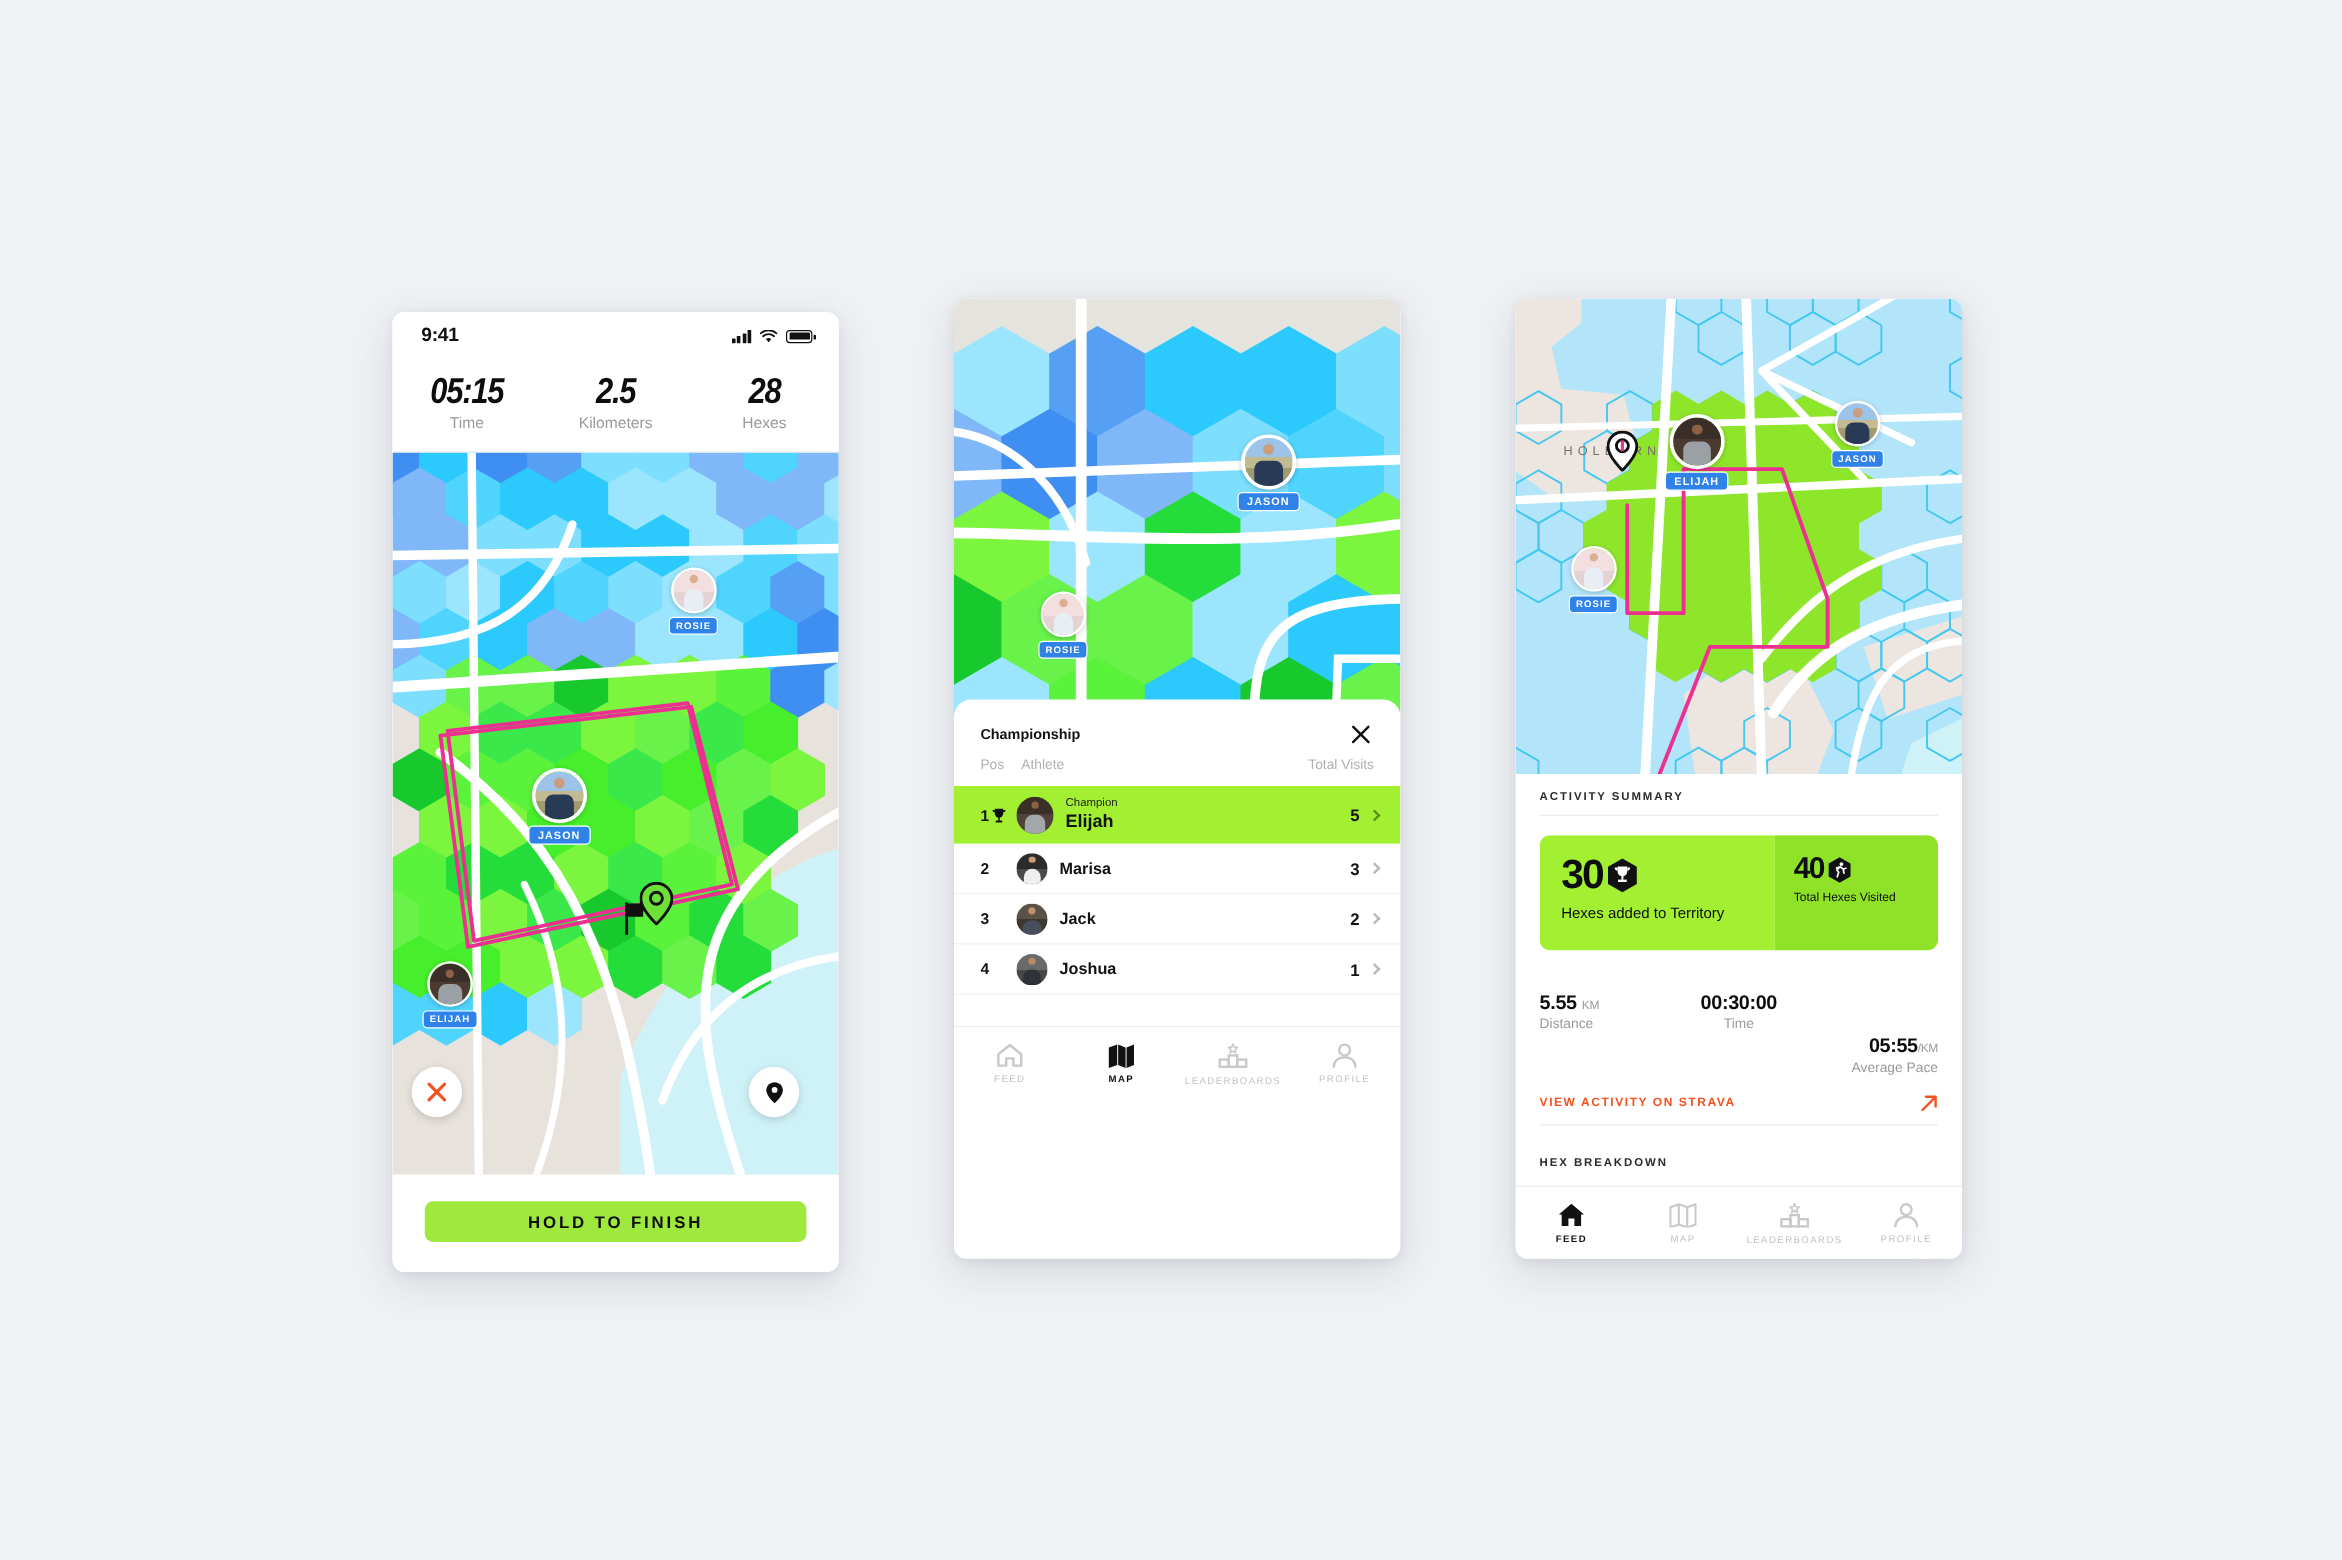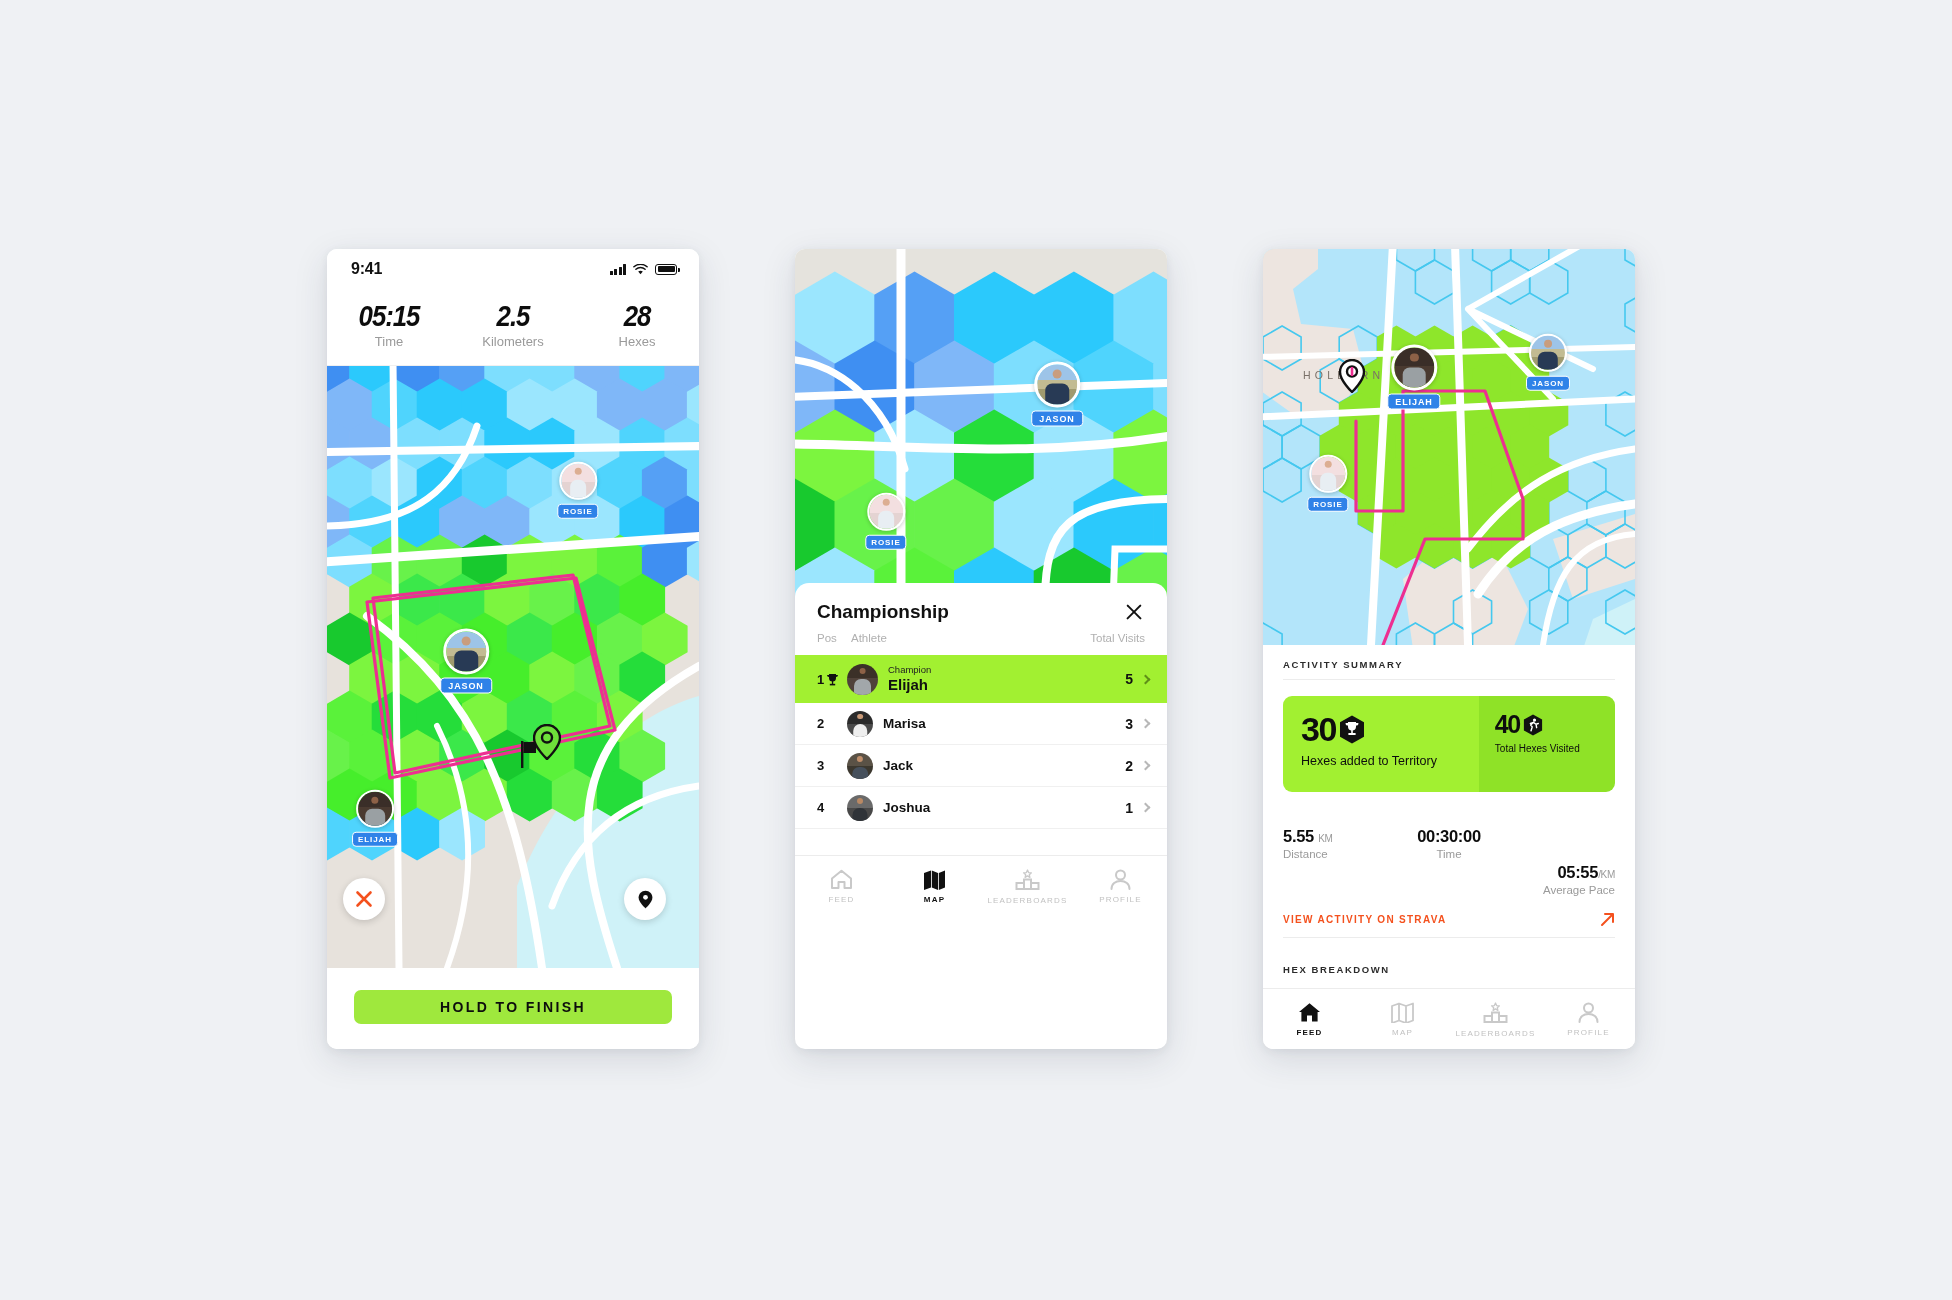--- a/index.html
+++ b/index.html
@@ -12,21 +12,21 @@
   .stage { position: relative; width: 1952px; height: 1300px; }
 
   .phone {
     position: absolute;
     width: 372px; height: 800px;
     background: #fff;
     border-radius: 10px;
     overflow: hidden;
     box-shadow: 0 10px 34px rgba(40,50,70,0.13), 0 2px 8px rgba(40,50,70,0.07);
   }
-  #phone1 { left: 327px; top: 249px; }
+  #phone1 { left: 327px; top: 260px; }
   #phone2 { left: 795px; top: 249px; }
   #phone3 { left: 1263px; top: 249px; }
 
   
   .statusbar {
     height: 40px; display: flex; align-items: center;
     justify-content: space-between; padding: 0 22px 0 24px;
     background: #fff;
   }
   .sb-time { font-size: 16px; font-weight: bold; color: #111; letter-spacing: -0.2px; }
@@ -116,21 +116,21 @@
     height: 34px; border-radius: 7px; background: #9FE83D;
     display: flex; align-items: center; justify-content: center;
     font-size: 14px; font-weight: bold; letter-spacing: 2.4px; color: #0d0d0d;
     border: none; cursor: pointer; width: 100%;
     font-family: "Liberation Sans", sans-serif;
   }
 
   
   .sheet { background: #fff; border-radius: 14px 14px 0 0; position: relative; z-index: 5; margin-top: -14px; }
   .sheet-head { display:flex; align-items:center; justify-content:space-between; padding: 18px 22px 0; }
-  .sheet-title { font-size: 19px; font-weight: bold; color: #111; }
+  .sheet-title { font-size: 12px; font-weight: bold; color: #111; }
   .x-btn { width: 22px; height: 22px; position: relative; cursor: pointer; }
   .x-btn::before, .x-btn::after {
     content:""; position:absolute; left:1px; top:10px; width:20px; height:2.2px;
     background:#111; border-radius:2px;
   }
   .x-btn::before { transform: rotate(45deg); } .x-btn::after { transform: rotate(-45deg); }
   .col-head { display:flex; padding: 9px 22px 11px; font-size: 11.5px; color:#b0b0b0; }
   .col-pos { width: 34px; } .col-ath { flex:1; } .col-tv { }
   .lb-row {
     display:flex; align-items:center; padding: 9px 18px 9px 22px;

